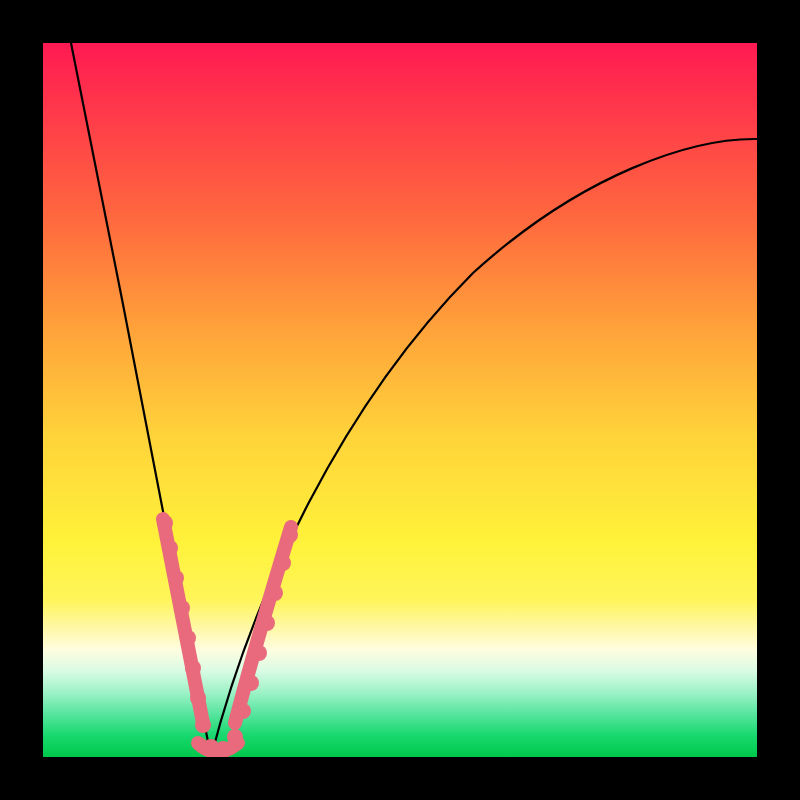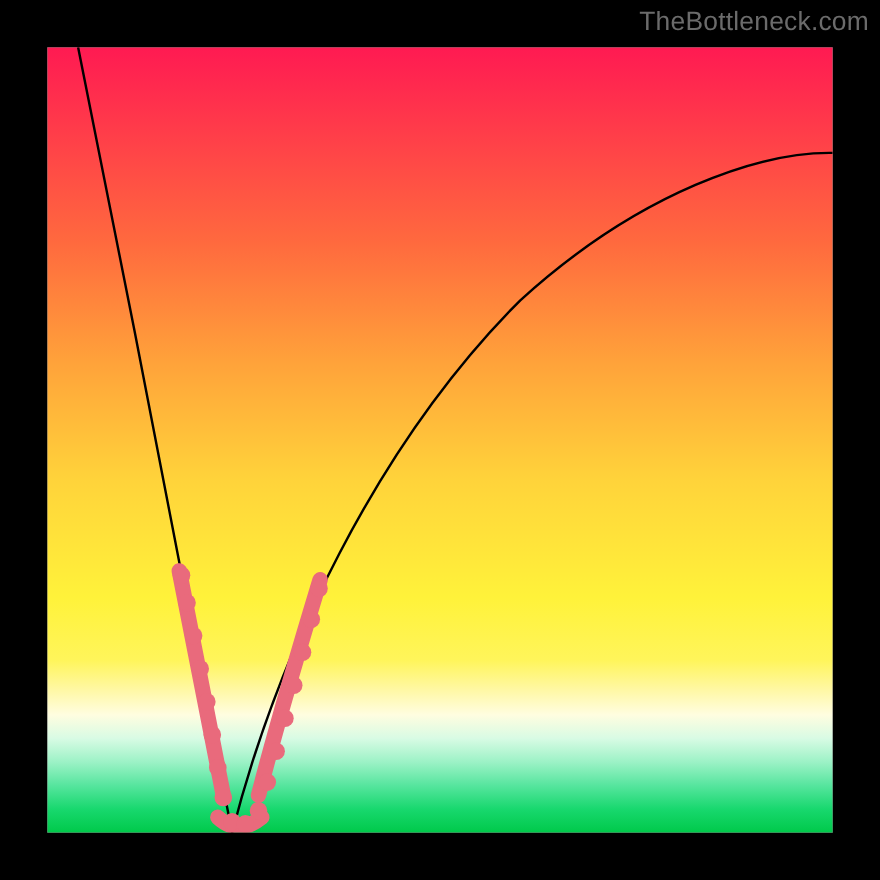--- a/index.html
+++ b/index.html
@@ -144,14 +144,13 @@
         <circle class="dot" cx="247" cy="492" r="8"></circle>
       </g>
     </svg>
   </div>
 
   <div class="border top"></div>
   <div class="border bottom"></div>
   <div class="border left"></div>
   <div class="border right"></div>
 
-  <div class="watermark">TheBottleneck.com</div>
 </div>
 
 </body></html>

